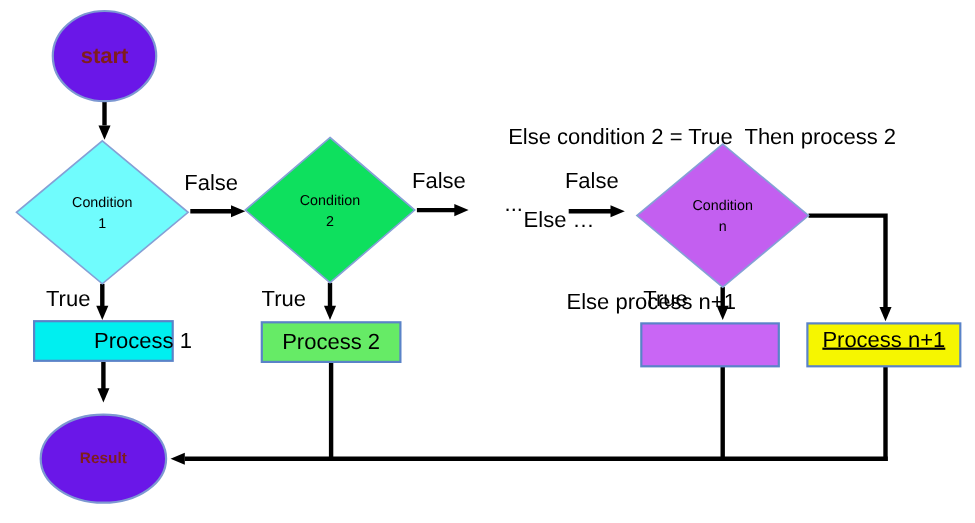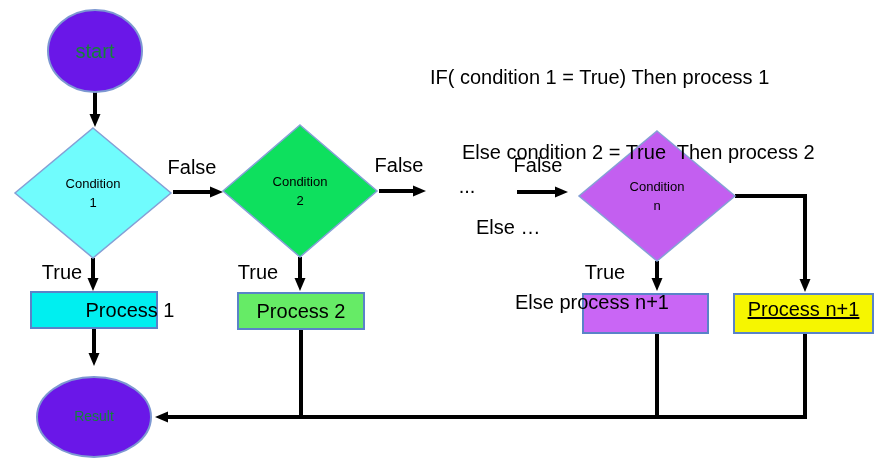--- a/index.html
+++ b/index.html
@@ -9,24 +9,24 @@
   }
   svg.layer{position:absolute;left:0;top:0;}
   .edge line,.edge polyline{stroke:#000000;stroke-width:4;fill:none;}
   .edge polygon{fill:#000000;stroke:none;}
   .diamond-shape{stroke:#85a0d6;stroke-width:1.5;}
   .box-shape{stroke:#5a83c8;stroke-width:2;}
   .round-shape{stroke:#7d98d2;stroke-width:2;}
   .lbl{position:absolute;display:flex;align-items:center;justify-content:center;
        font-size:20px;line-height:1.1;white-space:pre;}
   .cond{flex-direction:column;font-size:13px;line-height:19px;text-align:center;}
-  .white{color:#15803d;}
+  .white{color:#7f1d1d;font-weight:bold;}
   .result-size{font-size:14px;}
   .code{position:absolute;left:430px;top:15px;font-size:20px;line-height:25px;white-space:pre;}
-  .ind1{padding-left:32px;}
+  .ind1{padding-left:32px;margin-top:48px;}
   .ind2{padding-left:46px;}
   .ind3{padding-left:85px;}
 </style>
 </head>
 <body>
 
 <div class="canvas">
 
   <svg class="layer" width="886" height="475" viewBox="0 0 886 475">
 
@@ -85,21 +85,20 @@
     <polygon class="diamond-shape" points="300,125 377,191 300,257 223,191" fill="#0ee05e"></polygon>
     <polygon class="diamond-shape" points="657,131 735,196 657,261 579,196" fill="#c35ff0"></polygon>
     <rect class="box-shape" x="31" y="292" width="126" height="36" fill="#00eff0"></rect>
     <rect class="box-shape" x="238" y="293" width="126" height="36" fill="#66eb66"></rect>
     <rect class="box-shape" x="583" y="294" width="125" height="39" fill="#c966f5"></rect>
     <rect class="box-shape" x="734" y="294" width="139" height="39" fill="#f6f600"></rect>
     <ellipse class="round-shape" cx="94" cy="417" rx="57" ry="40" fill="#6a17e8"></ellipse>
   </svg>
 
   <div class="code">
-    <div>IF( condition 1 = True) Then process 1</div>
     <div class="ind1">Else condition 2 = True  Then process 2</div>
     <div class="ind2">Else …</div>
     <div class="ind3">Else process n+1</div>
   </div>
 
   <div class="lbl white" style="left:48px;top:38px;width:94px;height:26px;">start</div>
 
   <div class="lbl cond" style="left:23px;top:172px;width:140px;height:42px;">
     <div>Condition</div>
     <div>1</div>

